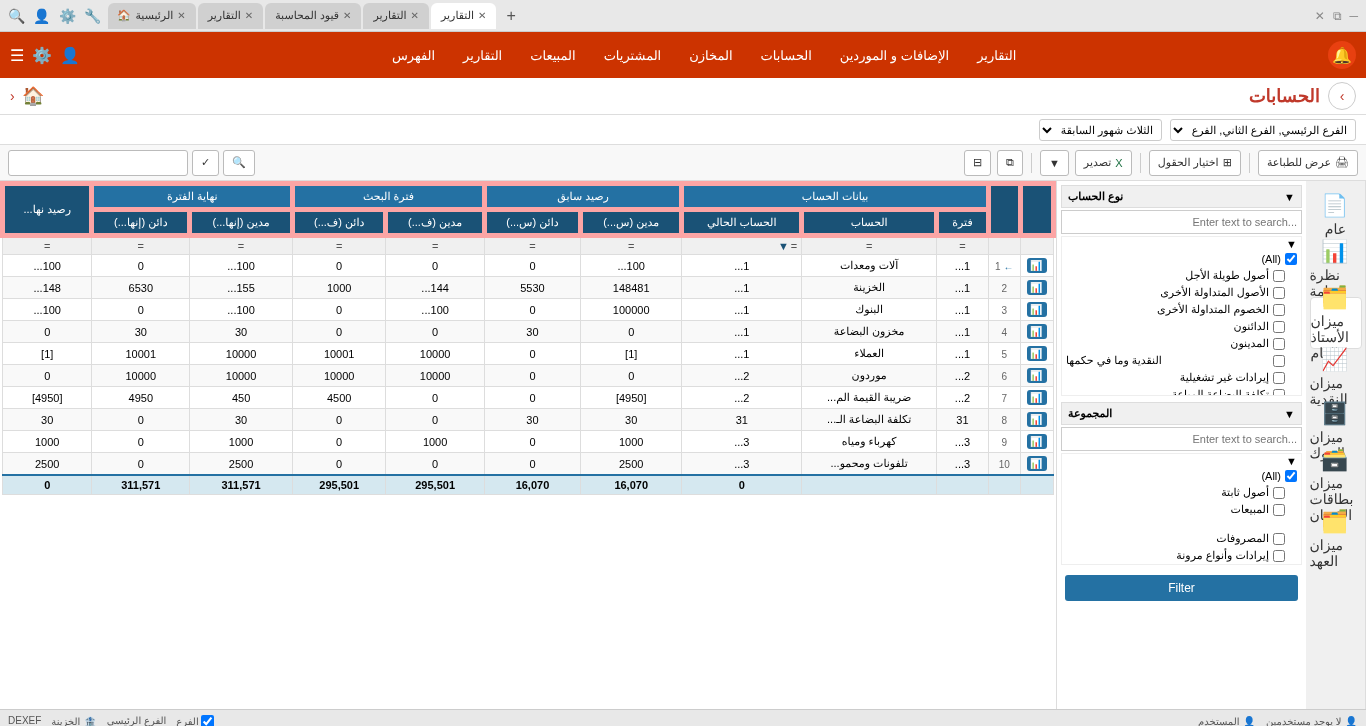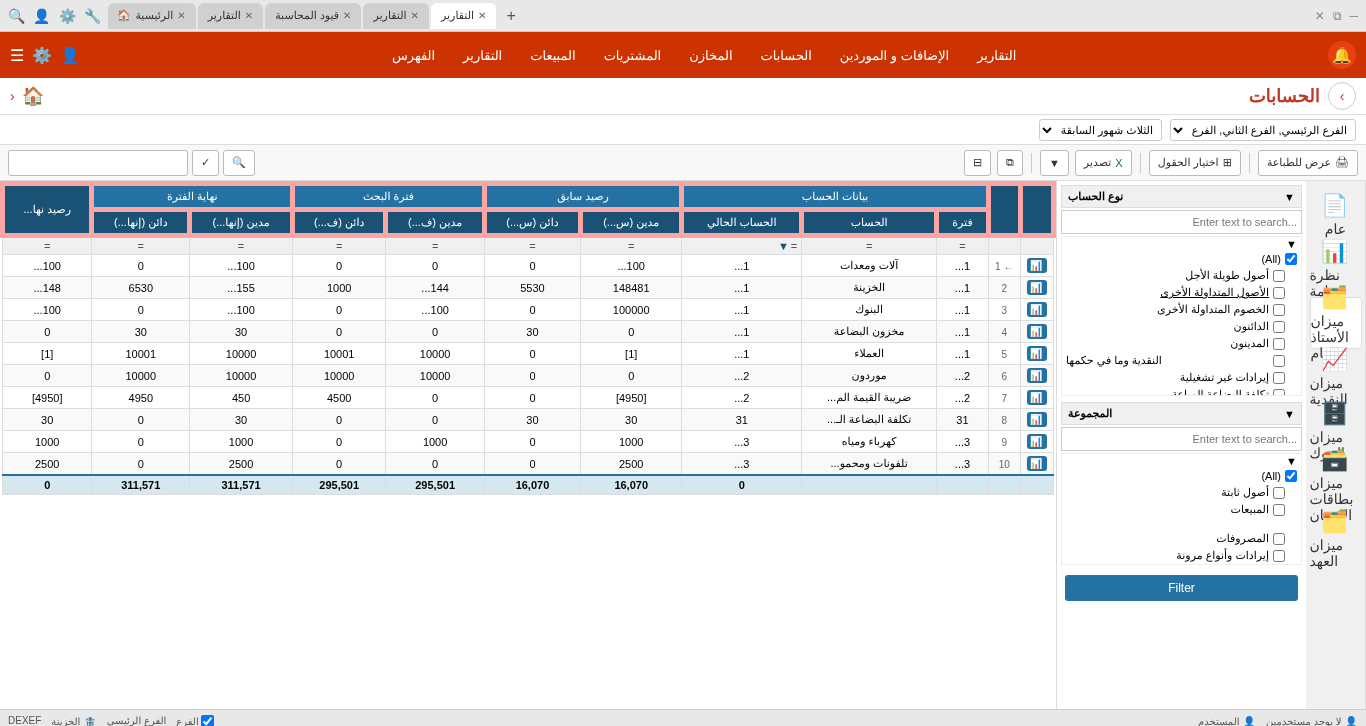--- a/index.html
+++ b/index.html
@@ -542,21 +542,21 @@
       <div style="max-height:160px;overflow-y:auto;border:1px solid #eee;">
         <div class="filter-tree-item">▼</div>
         <div class="filter-item">
           <input type="checkbox" checked="" style="">
           <span>(All)</span>
         </div>
         <div class="filter-item" style="padding-right:16px;">
           <input type="checkbox" style="">
           <span>أصول طويلة الأجل</span>
         </div>
-        <div class="filter-item" style="padding-right:16px;text-decoration:underline;">
+        <div class="filter-item" style="padding-right:16px;">
           <input type="checkbox" style="">
           <span>الأصول المتداولة الأخرى</span>
         </div>
         <div class="filter-item" style="padding-right:16px;">
           <input type="checkbox" style="">
           <span>الخصوم المتداولة الأخرى</span>
         </div>
         <div class="filter-item" style="padding-right:16px;">
           <input type="checkbox" style="">
           <span>الدائنون</span>

